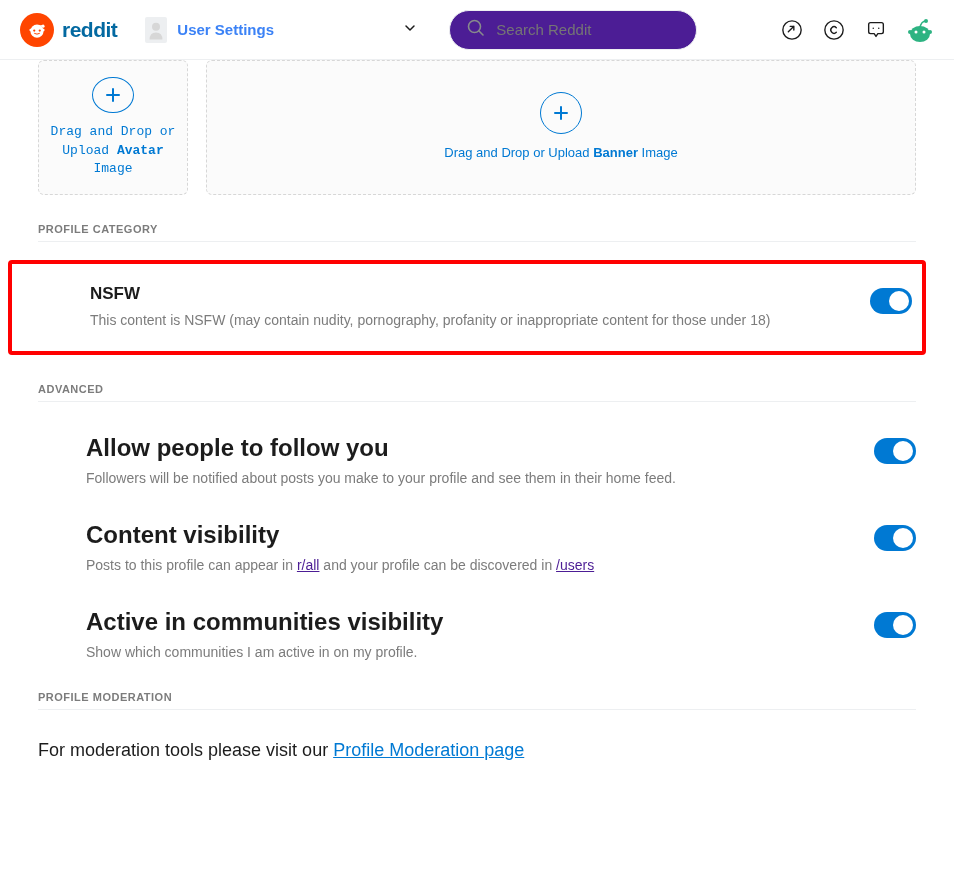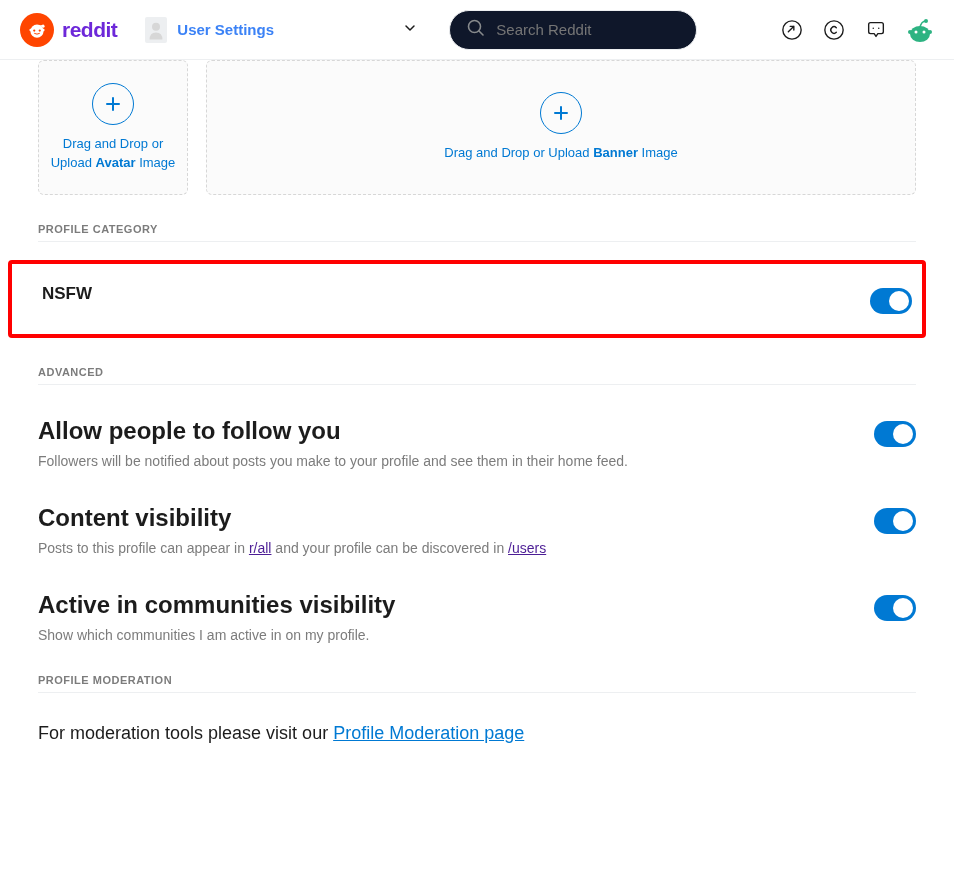--- a/index.html
+++ b/index.html
@@ -2,52 +2,52 @@
 <html><head>
 <meta charset="utf-8">
 <style>
 * { margin: 0; padding: 0; box-sizing: border-box; }
 body { font-family: -apple-system, BlinkMacSystemFont, "Segoe UI", Arial, sans-serif; background: #fff; color: #1c1c1c; width: 954px; }
 
 
 .header { display: flex; align-items: center; height: 60px; padding: 0 20px; border-bottom: 1px solid #edeff1; gap: 12px; }
 .logo-wrap { display: flex; align-items: center; gap: 8px; }
 .logo-icon { width: 34px; height: 34px; background: #ff4500; border-radius: 50%; display: flex; align-items: center; justify-content: center; }
-.brand { font-weight: 600; font-size: 21px; letter-spacing: -0.5px; color: #6d28d9; }
+.brand { font-weight: 600; font-size: 21px; letter-spacing: -0.5px; color: #0369a1; }
 .nav-group { display: flex; align-items: center; gap: 10px; margin-left: 16px; flex: 0 0 auto; }
 .user-avatar-mini { width: 22px; height: 26px; background: #edeff1; display: flex; align-items: center; justify-content: center; border-radius: 2px; }
 .nav-label { font-size: 15px; font-weight: 600; color: #3b82f6; }
 .chevron-wrap { margin-left: auto; padding: 0 12px; }
 .nav-area { display: flex; align-items: center; flex: 0 0 300px; }
 
 .search-wrap { flex: 0 0 auto; margin-left: 8px; }
-.search-box { display: flex; align-items: center; height: 40px; width: 248px; background: #0f172a; border: 1px solid #edeff1; border-radius: 20px; padding: 0 16px; gap: 10px; }
+.search-box { display: flex; align-items: center; height: 40px; width: 248px; background: #4c1d95; border: 1px solid #edeff1; border-radius: 20px; padding: 0 16px; gap: 10px; }
 .search-input { border: none; outline: none; background: transparent; font-size: 15px; color: #878a8c; width: 100%; }
 
 .header-icons { display: flex; align-items: center; gap: 18px; margin-left: auto; }
 .hicon { width: 24px; height: 24px; display: flex; align-items: center; justify-content: center; color: #1c1c1c; cursor: pointer; }
 .mascot { width: 28px; height: 26px; }
 
 
 .main { padding: 0 38px 40px 38px; }
 
 .upload-row { display: flex; gap: 18px; }
 .upload-box { border: 1px dashed #d7d7d7; border-radius: 6px; background: #fbfbfb; display: flex; flex-direction: column; align-items: center; justify-content: center; padding: 16px 10px; cursor: pointer; }
-.upload-avatar { width: 150px; height: 135px; }
+.upload-avatar { width: 150px; height: 135px; font-family: Liberation Mono, monospace; }
 .upload-banner { flex: 1; height: 135px; }
 .plus-circle { width: 42px; height: 42px; border: 1.5px solid #0079d3; border-radius: 50%; display: flex; align-items: center; justify-content: center; margin-bottom: 10px; }
 .plus-circle svg { stroke: #0079d3; }
 .upload-text { font-size: 13px; color: #0079d3; text-align: center; line-height: 1.4; font-weight: 600; }
 .upload-text .nobold { font-weight: 400; }
 
 .section-header { font-size: 11px; font-weight: 700; color: #7c7c7c; letter-spacing: 0.5px; margin-top: 28px; padding-bottom: 6px; border-bottom: 1px solid #edeff1; text-transform: uppercase; }
 
 .highlight-box { border: 4px solid #ff0000; border-radius: 4px; padding: 20px 0px 20px 0px; margin-left: -30px; margin-right: -10px; margin-top: 18px; margin-bottom: 10px; padding-left: 30px; padding-right: 10px; }
 
-.setting-row { display: flex; align-items: flex-start; justify-content: space-between; gap: 40px; margin-top: 32px; }
+.setting-row { display: flex; align-items: flex-start; justify-content: space-between; gap: 40px; margin-top: 32px; margin-left: 48px; }
 .highlight-box .setting-row { margin-top: 0; }
 .setting-text { flex: 1; }
 .setting-title { font-size: 17px; font-weight: 600; color: #1c1c1c; margin-bottom: 6px; }
 .setting-title.big { font-size: 24px; }
 .setting-desc { font-size: 14px; color: #7c7c7c; line-height: 1.5; max-width: 700px; }
 .setting-desc a { color: #4c1d95; text-decoration: underline; }
 
 .toggle { width: 42px; height: 26px; background: #0079d3; border-radius: 20px; position: relative; flex-shrink: 0; margin-top: 4px; cursor: pointer; }
 .toggle::after { content: ""; position: absolute; right: 3px; top: 3px; width: 20px; height: 20px; background: #fff; border-radius: 50%; }
 
@@ -161,20 +161,21 @@
       </div>
     </div>
   </div>
 
   <div class="section-header">PROFILE CATEGORY</div>
 
   <div class="highlight-box">
     <div class="setting-row">
       <div class="setting-text">
         <div class="setting-title">NSFW</div>
+        <div class="setting-desc">This content is NSFW (may contain nudity, pornography, profanity or inappropriate content for those under 18)</div>
       </div>
       <div class="toggle"></div>
     </div>
   </div>
 
   <div class="section-header">ADVANCED</div>
 
   <div class="setting-row">
     <div class="setting-text">
       <div class="setting-title big">Allow people to follow you</div>

